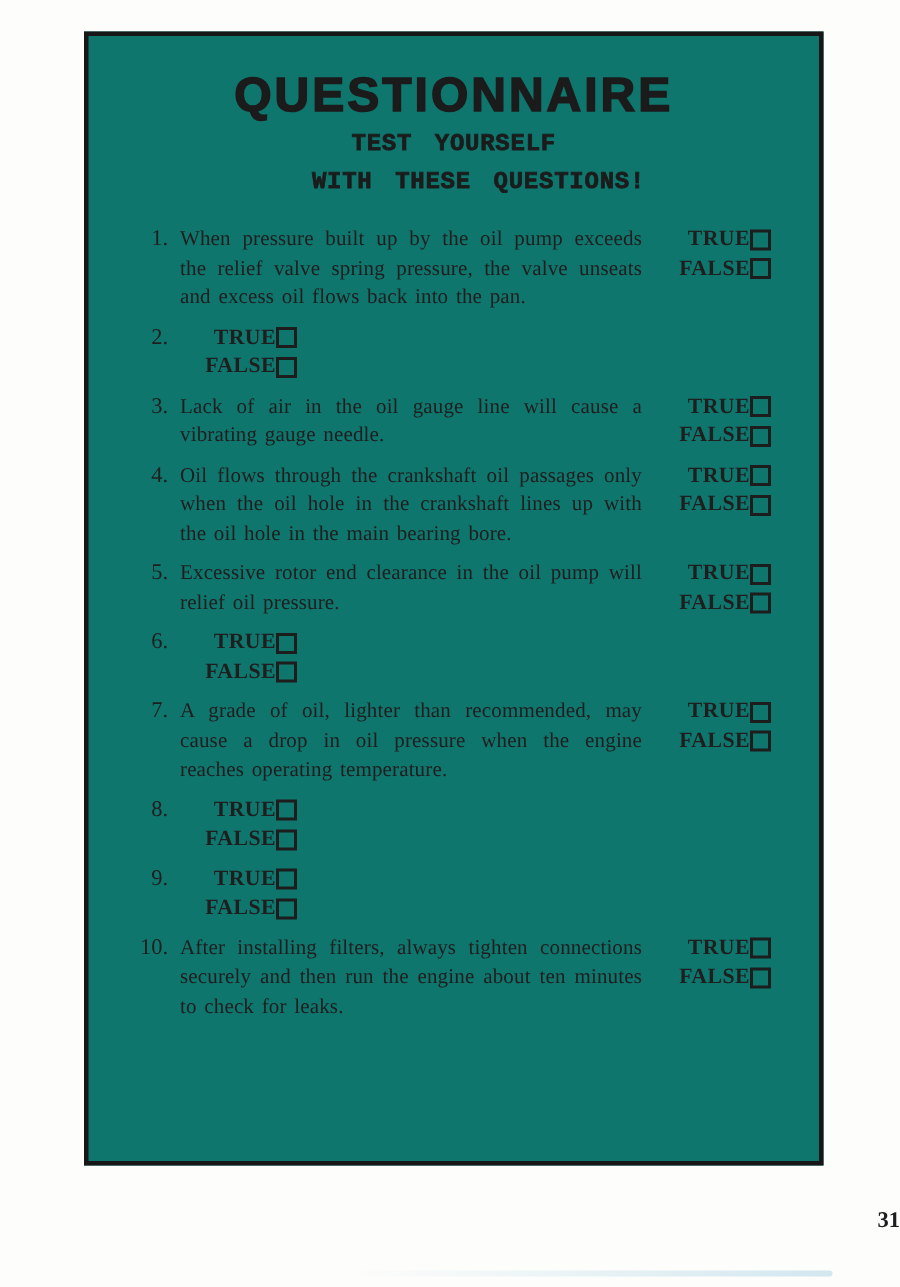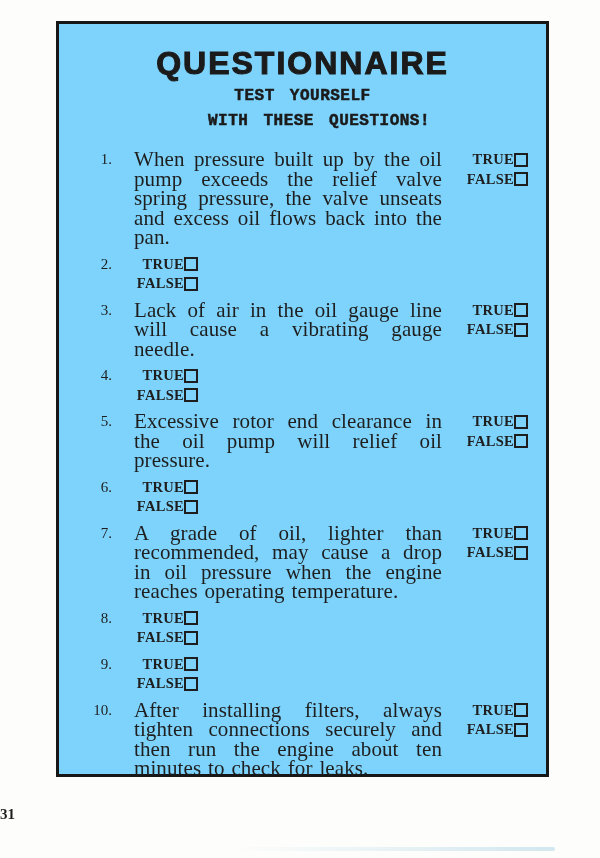--- a/index.html
+++ b/index.html
@@ -16,21 +16,21 @@
     overflow: hidden;
   }
   .frame {
     position: absolute;
     left: 56px;
     top: 21px;
     width: 493px;
     height: 756px;
     box-sizing: border-box;
     border: 3px solid #171717;
-    background: #7dd3fc;
+    background: #0f766e;
   }
   .title {
     margin-top: 23px;
     text-align: center;
     font-family: "Liberation Sans", sans-serif;
     font-weight: bold;
     font-size: 32px;
     line-height: 32px;
     letter-spacing: 2px;
     color: #1b1b1b;
@@ -57,25 +57,25 @@
     margin-bottom: 7px;
   }
   .q-num {
     width: 53px;
     flex: 0 0 53px;
     text-align: right;
     font-size: 15px;
     line-height: 19.5px;
   }
   .q-text {
-    margin-left: 22px;
+    margin-left: 8px;
     width: 308px;
     flex: 0 0 308px;
     text-align: justify;
-    font-size: 21px;
+    font-size: 14px;
     line-height: 19.5px;
     word-spacing: 1.5px;
     letter-spacing: 0.1px;
   }
   .q-answers {
     margin-left: 9px;
     width: 77px;
     flex: 0 0 77px;
   }
   .ans-row {
@@ -94,21 +94,21 @@
     height: 10px;
     border: 2px solid #1d1d1d;
     background: transparent;
     display: inline-block;
   }
   .page-number {
     position: absolute;
     left: 0;
     right: 0;
     top: 806px;
-    text-align: left;
+    text-align: right;
     font-weight: bold;
     font-size: 15px;
     line-height: 16px;
   }
   .scan-artifact {
     position: absolute;
     right: 45px;
     bottom: 7px;
     width: 320px;
     height: 4px;
@@ -167,20 +167,21 @@
         </div>
         <div class="ans-row">
           <span class="ans-label">FALSE</span>
           <span class="checkbox"></span>
         </div>
       </div>
     </div>
 
     <div class="q-row">
       <div class="q-num">4.</div>
+      <div class="q-text">Oil flows through the crankshaft oil passages only when the oil hole in the crankshaft lines up with the oil hole in the main bearing bore.</div>
       <div class="q-answers">
         <div class="ans-row">
           <span class="ans-label">TRUE</span>
           <span class="checkbox"></span>
         </div>
         <div class="ans-row">
           <span class="ans-label">FALSE</span>
           <span class="checkbox"></span>
         </div>
       </div>

